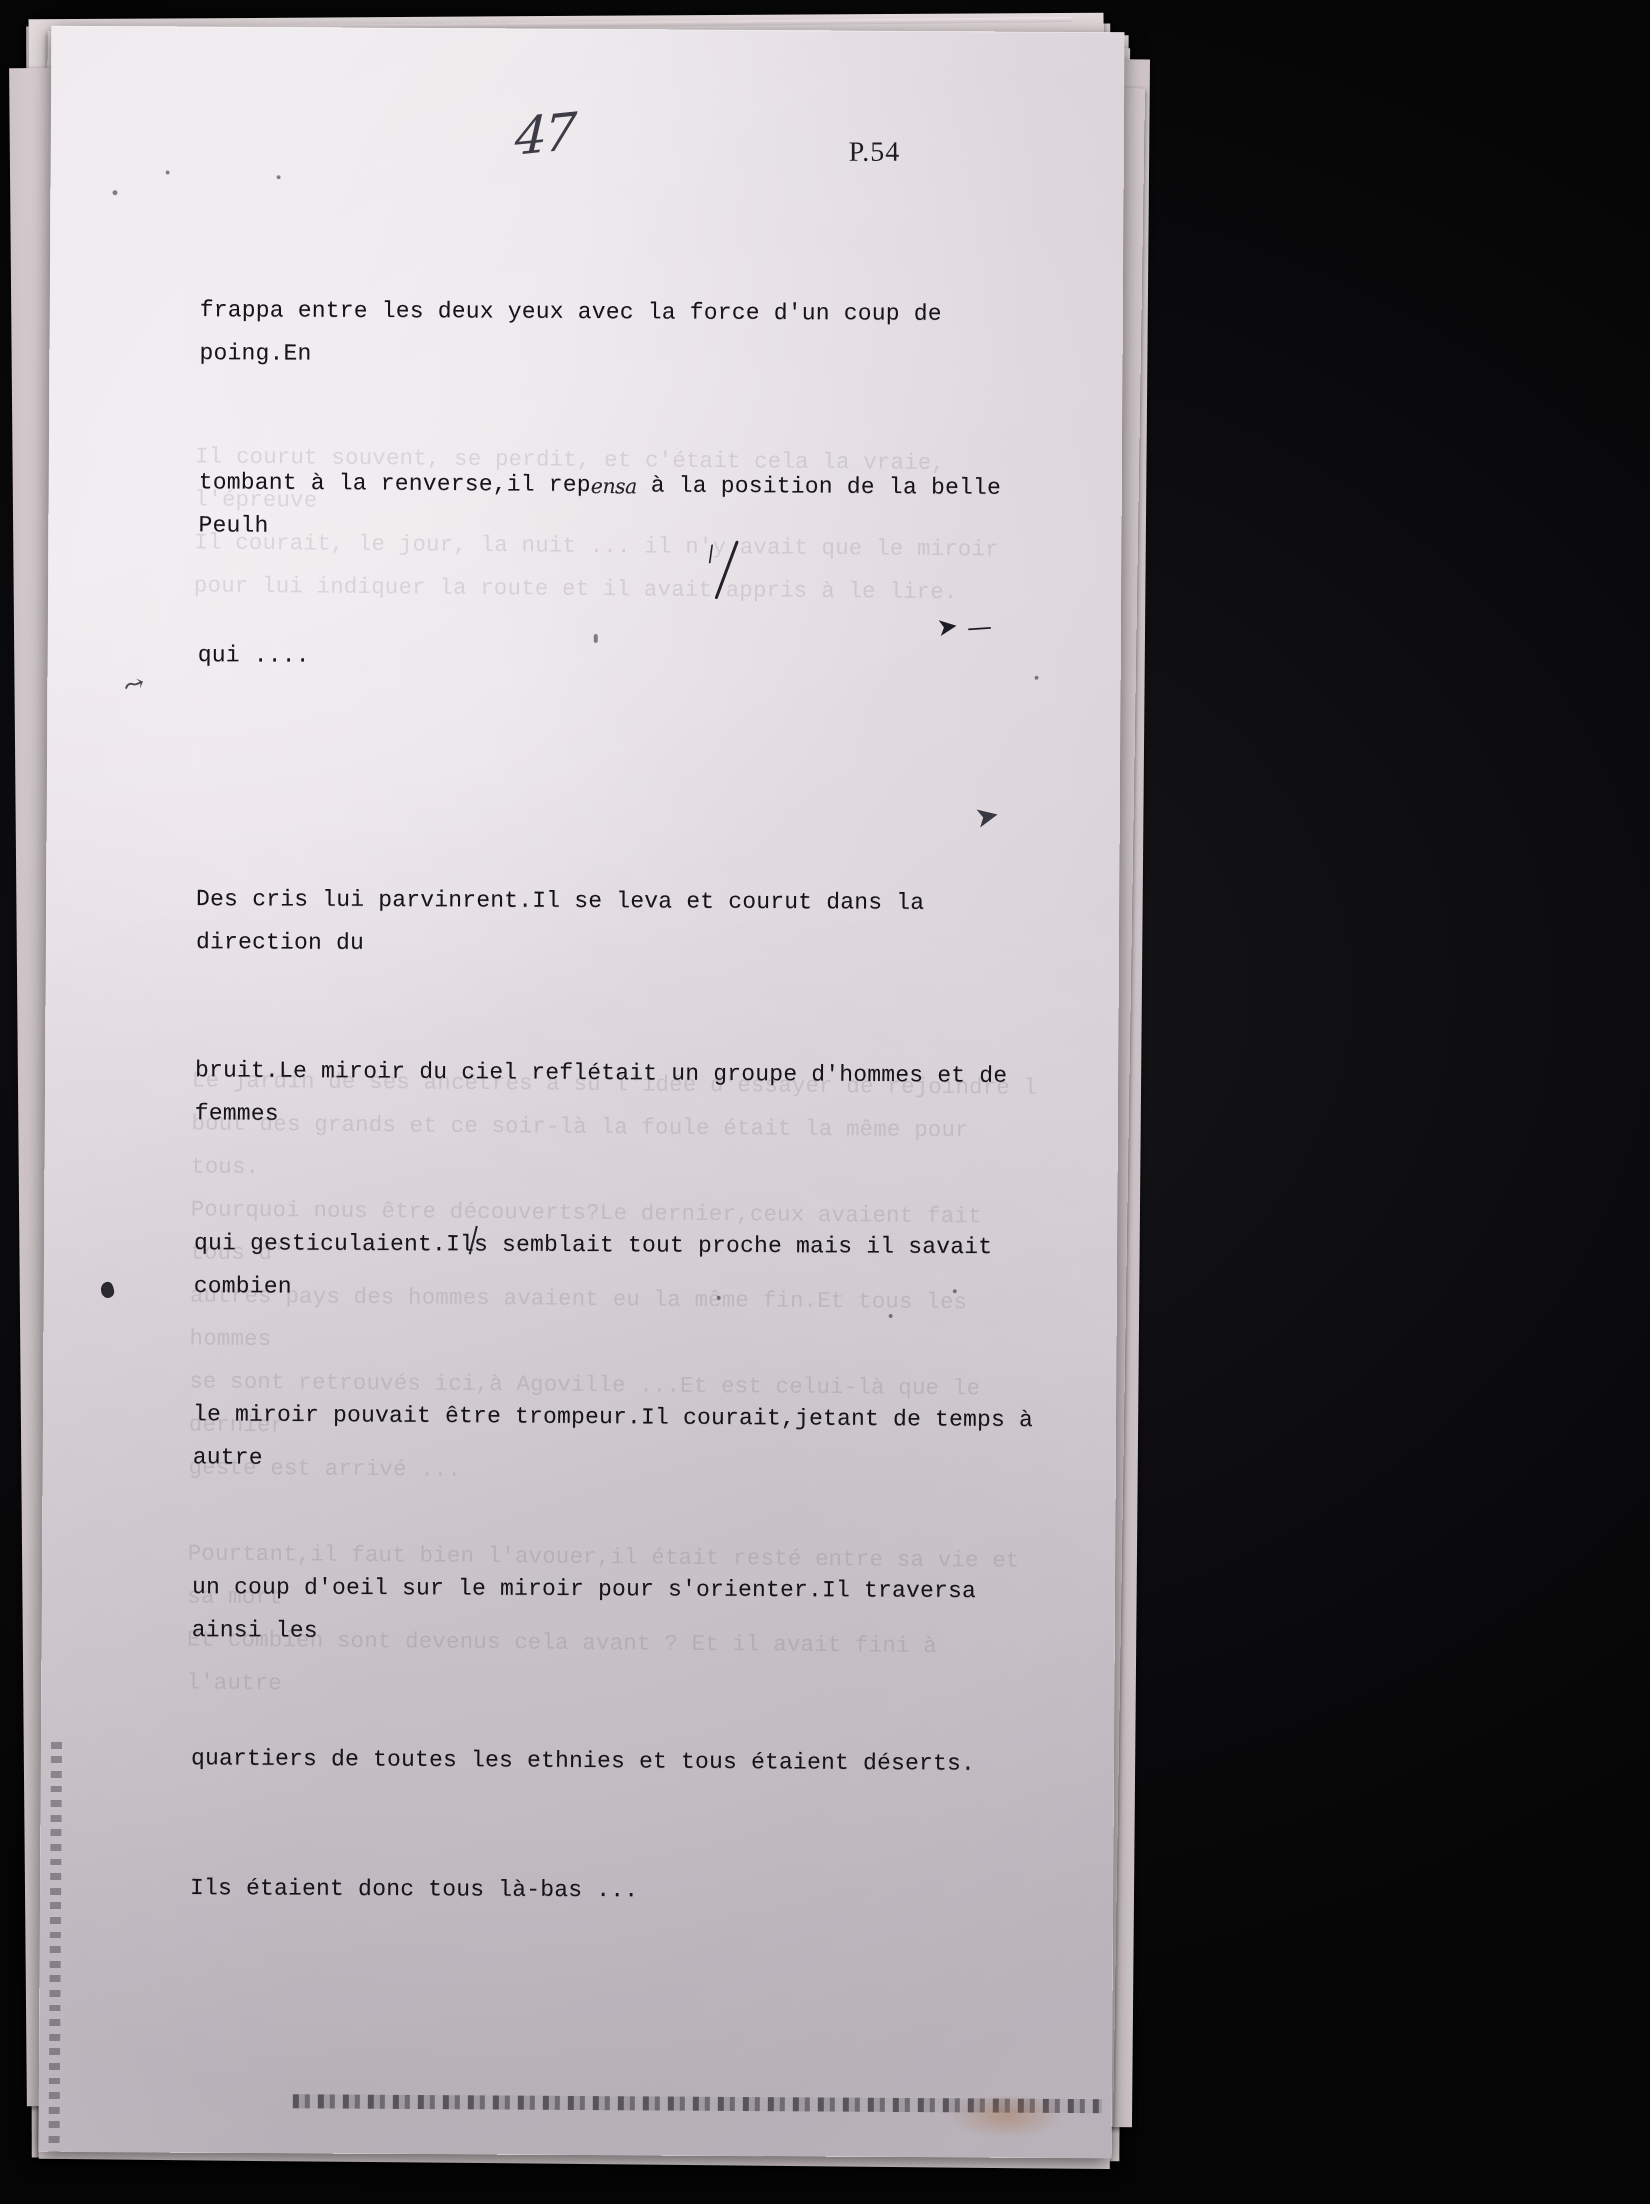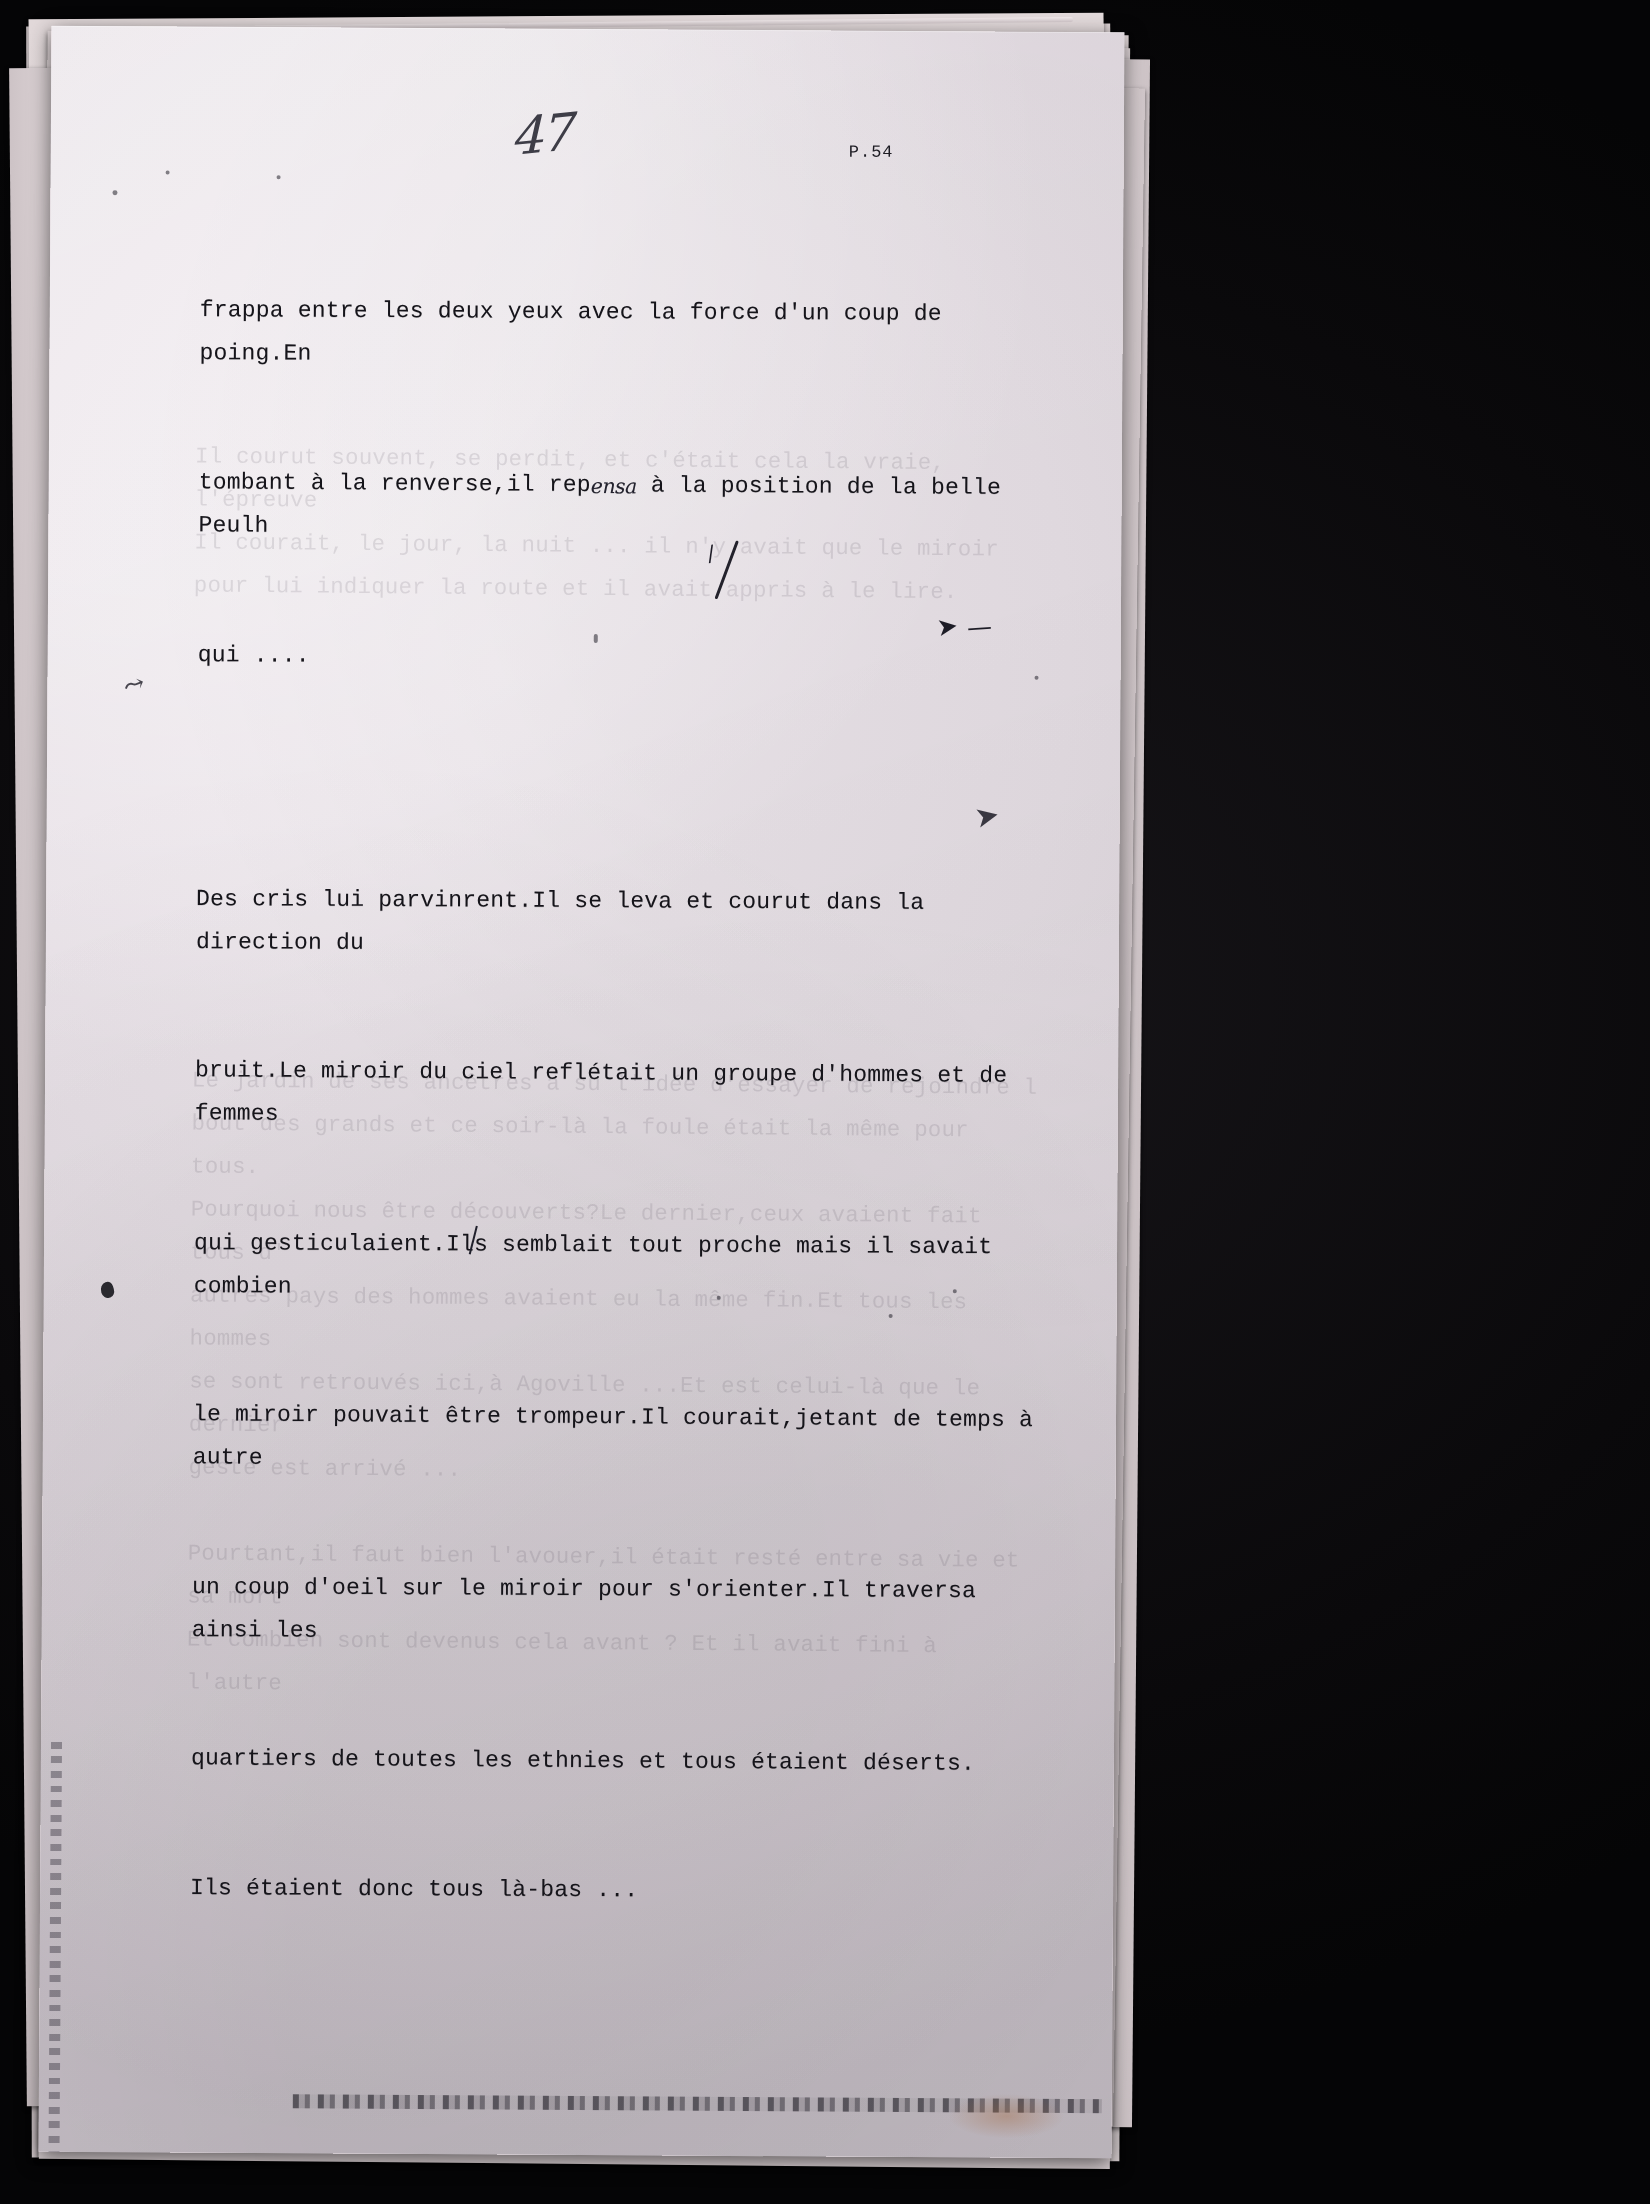--- a/index.html
+++ b/index.html
@@ -131,23 +131,23 @@
     font-style: italic;
     font-weight: 400;
     color: #2b2b36;
     transform: rotate(-6deg) skewX(-8deg);
     letter-spacing: -2.9px;
     opacity: .9;
   }
   .folio-print {
     position: absolute;
     left: 798px;
-    top: 112px;
-    font-family: Liberation Mono, monospace;
-    font-size: 17px;
+    top: 105px;
+    font-family: Liberation Serif, serif;
+    font-size: 28px;
     letter-spacing: 1px;
     color: #1d1c23;
     transform: rotate(-0.4deg);
   }
 
   
   .body-text {
     position: relative;
     margin: 0 72px 0 150px;
     font-family: "Liberation Mono", "DejaVu Sans Mono", monospace;

